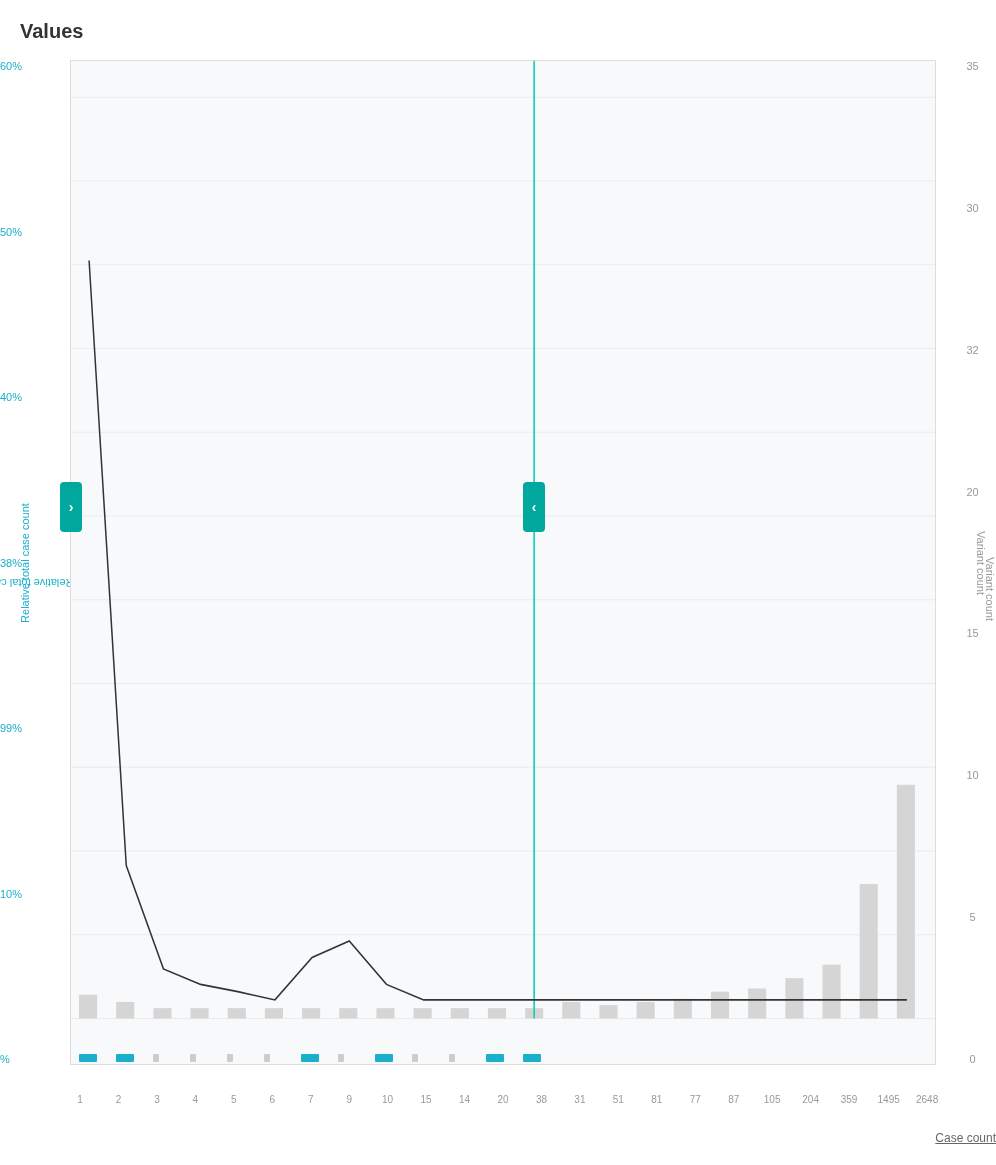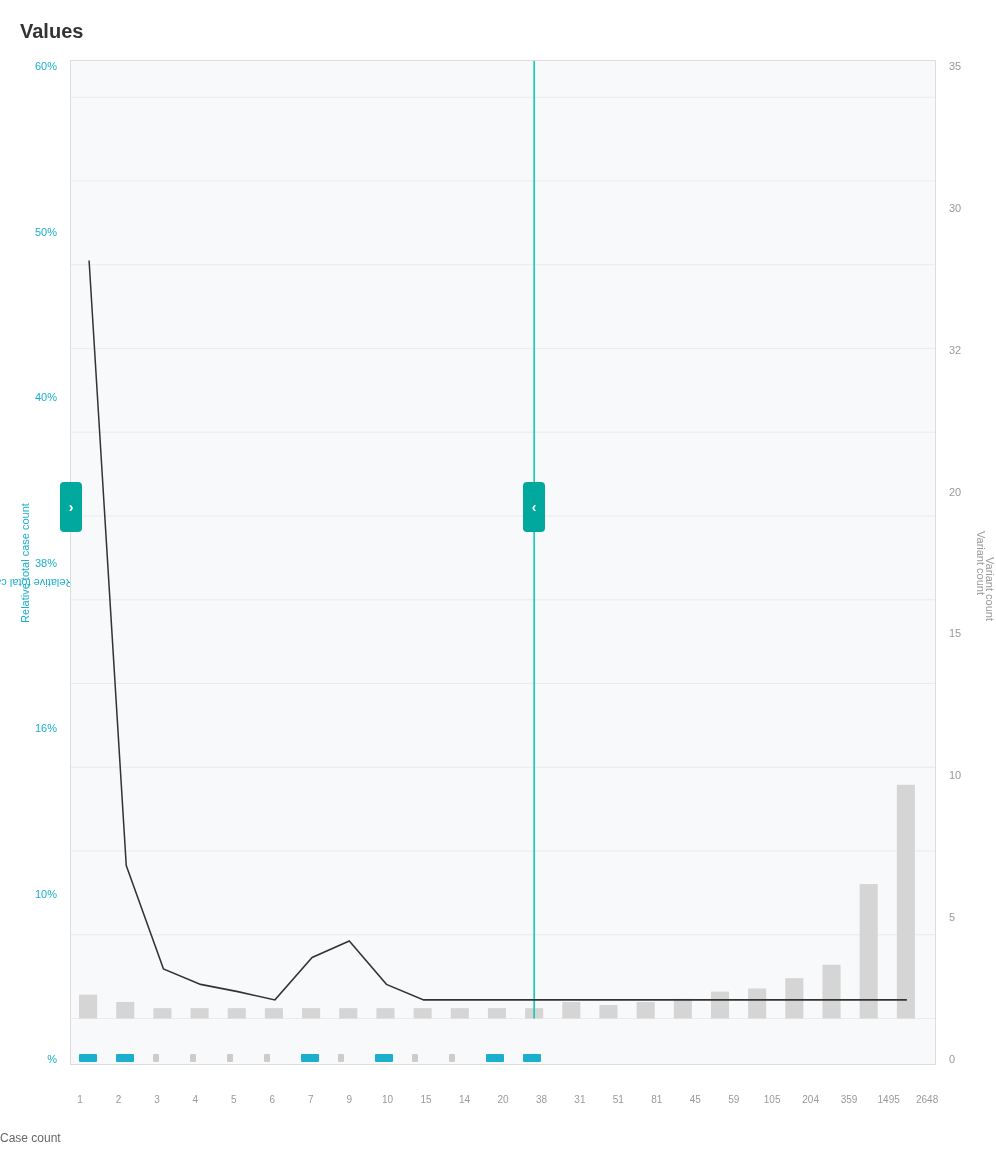--- a/index.html
+++ b/index.html
@@ -42,39 +42,39 @@
     
     .y-axis-left {
       position: absolute;
       top: 60px;
       left: 0;
       bottom: 100px;
       width: 65px;
       display: flex;
       flex-direction: column;
       justify-content: space-between;
-      align-items: flex-end;
+      align-items: flex-start;
       padding-right: 8px;
     }
     .y-label-left {
       font-size: 11px;
       color: #1aafcc;
     }
 
     
     .y-axis-right {
       position: absolute;
       top: 60px;
       right: 0;
       bottom: 100px;
       width: 55px;
       display: flex;
       flex-direction: column;
       justify-content: space-between;
-      align-items: flex-start;
+      align-items: center;
       padding-left: 8px;
     }
     .y-label-right {
       font-size: 11px;
       color: #999;
     }
 
     
     .x-axis {
       position: absolute;
@@ -92,23 +92,24 @@
       text-align: center;
       width: 20px;
     }
 
     
     .x-axis-title {
       position: absolute;
       bottom: 20px;
       left: 0;
       right: 0;
-      text-align: left;
+      text-align: right;
       font-size: 12px;
       color: #666;
+      text-decoration: underline;
     }
 
     .svg-chart {
       position: absolute;
       top: 0;
       left: 0;
       width: 100%;
       height: 100%;
     }
 
@@ -150,21 +151,21 @@
 
   <div style="position:absolute; right:5px; top:50%; width:1px; height:1px;">
     <span style="display:block; transform:translateX(-50%) rotate(90deg); white-space:nowrap; position:absolute; left:0; top:0; font-size:11px; color:#999;">Variant count</span>
   </div>
 
   <div class="y-axis-left">
     <span class="y-label-left">60%</span>
     <span class="y-label-left">50%</span>
     <span class="y-label-left">40%</span>
     <span class="y-label-left">38%</span>
-    <span class="y-label-left">16%</span>
+    <span class="y-label-left">99%</span>
     <span class="y-label-left">10%</span>
     <span class="y-label-left">%</span>
   </div>
 
   <div class="chart-area">
     <svg class="svg-chart" viewBox="0 0 860 970" preserveAspectRatio="none">
 
       <line x1="0" y1="35" x2="860" y2="35" stroke="#ddd" stroke-width="0.5"></line>
       <line x1="0" y1="116" x2="860" y2="116" stroke="#ddd" stroke-width="0.5"></line>
       <line x1="0" y1="197" x2="860" y2="197" stroke="#ddd" stroke-width="0.5"></line>
@@ -277,22 +278,22 @@
     <span class="x-label">7</span>
     <span class="x-label">9</span>
     <span class="x-label">10</span>
     <span class="x-label">15</span>
     <span class="x-label">14</span>
     <span class="x-label">20</span>
     <span class="x-label">38</span>
     <span class="x-label">31</span>
     <span class="x-label">51</span>
     <span class="x-label">81</span>
-    <span class="x-label">45</span>
-    <span class="x-label">59</span>
+    <span class="x-label">77</span>
+    <span class="x-label">87</span>
     <span class="x-label">105</span>
     <span class="x-label">204</span>
     <span class="x-label">359</span>
     <span class="x-label">1495</span>
     <span class="x-label">2648</span>
   </div>
 
   <div class="x-axis-title">Case count</div>
 
   <div style="position:absolute; left:15px; top:60px; bottom:100px; width:20px; display:flex; align-items:center; justify-content:center;">

